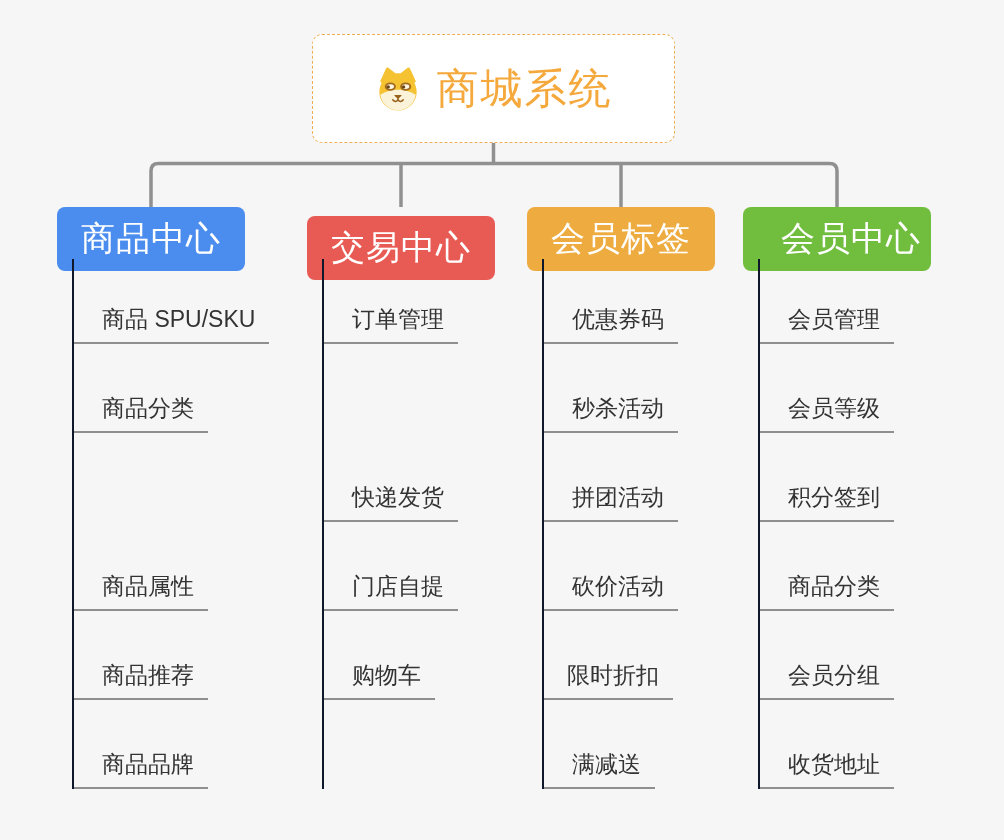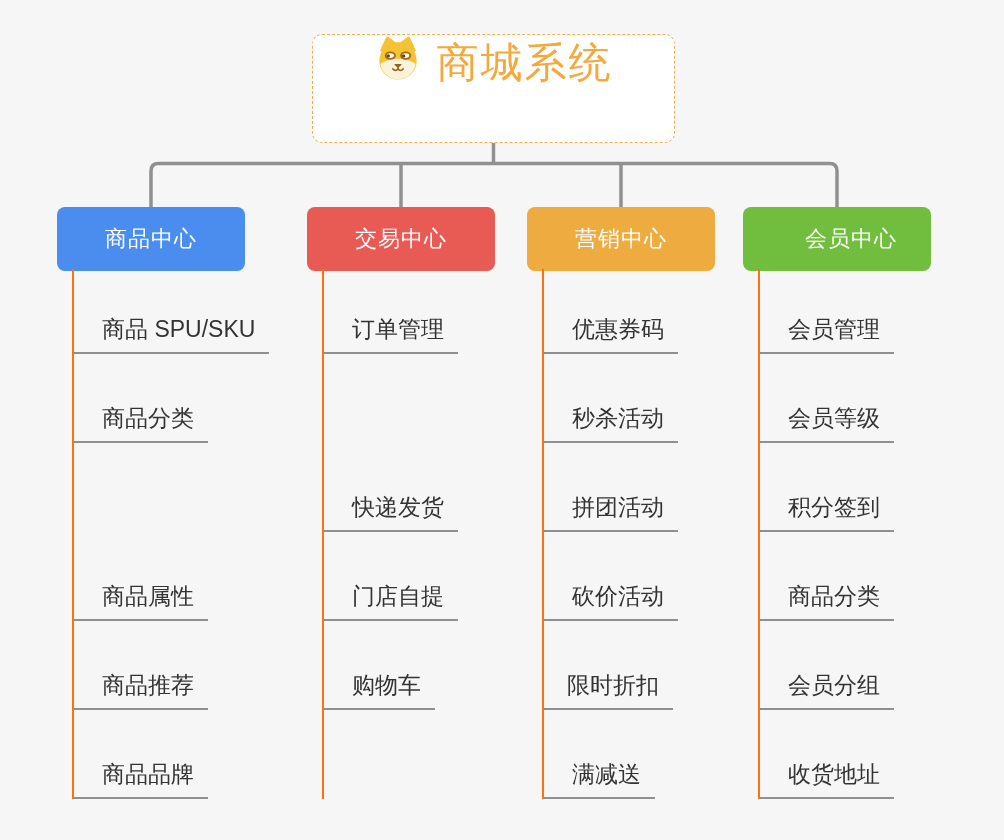--- a/index.html
+++ b/index.html
@@ -8,44 +8,44 @@
     background:#F6F6F6;
     font-family:"Liberation Sans","DejaVu Sans",sans-serif;
     overflow:hidden;
   }
   .canvas{position:relative;width:1004px;height:840px;background:#F6F6F6;}
 
   
   .root-node{
     position:absolute;left:312px;top:34px;width:363px;height:109px;
     background:#FFFFFF;border:1px dashed #EFAE52;border-radius:10px;
-    display:flex;align-items:flex-start;justify-content:center;gap:16px;
+    display:flex;align-items:center;justify-content:center;gap:16px;
     box-sizing:border-box;
   }
   .root-label{
     font-size:42px;letter-spacing:2px;color:#F5A93D;font-weight:500;
     white-space:nowrap;
   }
   .dog-icon{width:46px;height:46px;display:block;}
 
   
   .connectors{position:absolute;left:0;top:0;pointer-events:none;}
 
   
   .branch-node{
     position:absolute;top:207px;width:188px;height:64px;border-radius:8px;
     display:flex;align-items:center;justify-content:center;
-    color:#FFFFFF;font-size:22px;letter-spacing:1px;white-space:nowrap;
+    color:#FFFFFF;font-size:34px;letter-spacing:1px;white-space:nowrap;
     box-sizing:border-box;
   }
 
   
   .leaf-col{
-    position:absolute;top:269px;height:530px;width:220px;
-    border-left:2px solid #f97316;
+    position:absolute;top:259px;height:530px;width:220px;
+    border-left:2px solid #0f172a;
   }
   .leaf{
     position:absolute;left:0;transform:translateY(-100%);
     width:max-content;max-width:215px;
     padding:0 14px 7px 28px;
     border-bottom:2px solid #8F8F8F;
     font-size:23px;color:#333333;white-space:nowrap;
   }
 </style>
 </head>
@@ -83,31 +83,31 @@
       <div class="branch-node" style="left: 57px; background: rgb(74, 141, 239);">
         <span>商品中心</span>
       </div>
       <div class="leaf-col" style="left: 72px;">
         <div class="leaf" style="top: 85px;">商品 SPU/SKU</div>
         <div class="leaf" style="top: 174px;">商品分类</div>
         <div class="leaf" style="top: 352px;">商品属性</div>
         <div class="leaf" style="top: 441px;">商品推荐</div>
         <div class="leaf" style="top: 530px;">商品品牌</div>
       </div>
-      <div class="branch-node" style="left: 307px; background: rgb(232, 91, 85);">
+      <div class="branch-node" style="left: 307px; background: rgb(232, 91, 85); margin-top: 9px;">
         <span>交易中心</span>
       </div>
       <div class="leaf-col" style="left: 322px;">
         <div class="leaf" style="top: 85px;">订单管理</div>
         <div class="leaf" style="top: 263px;">快递发货</div>
         <div class="leaf" style="top: 352px;">门店自提</div>
         <div class="leaf" style="top: 441px;">购物车</div>
       </div>
       <div class="branch-node" style="left: 527px; background: rgb(238, 172, 64);">
-        <span>营销中心</span>
+        <span>会员标签</span>
       </div>
       <div class="leaf-col" style="left: 542px;">
         <div class="leaf" style="top: 85px;">优惠券码</div>
         <div class="leaf" style="top: 174px;">秒杀活动</div>
         <div class="leaf" style="top: 263px;">拼团活动</div>
         <div class="leaf" style="top: 352px;">砍价活动</div>
         <div class="leaf" style="top: 441px; padding-left: 23px;">限时折扣</div>
         <div class="leaf" style="top: 530px;">满减送</div>
       </div>
       <div class="branch-node" style="left: 743px; background: rgb(113, 190, 63); padding-left: 28px;">

